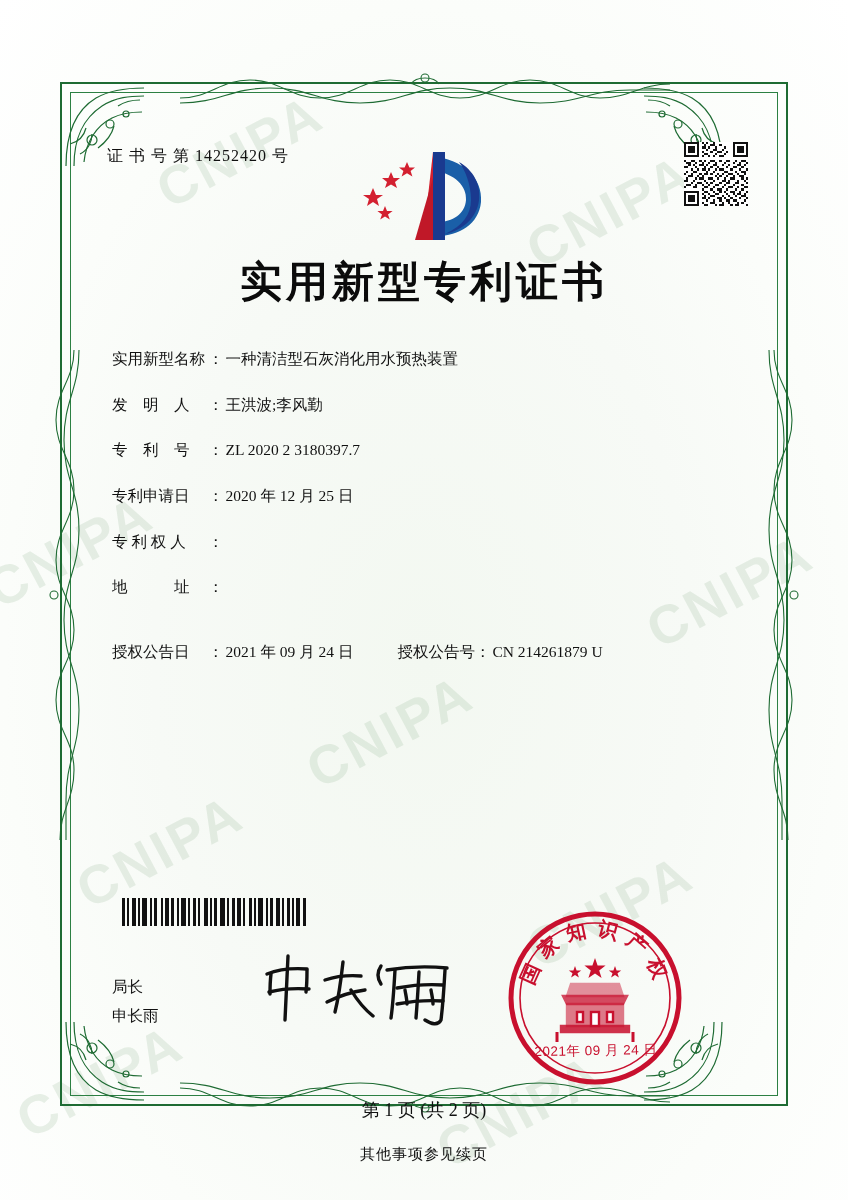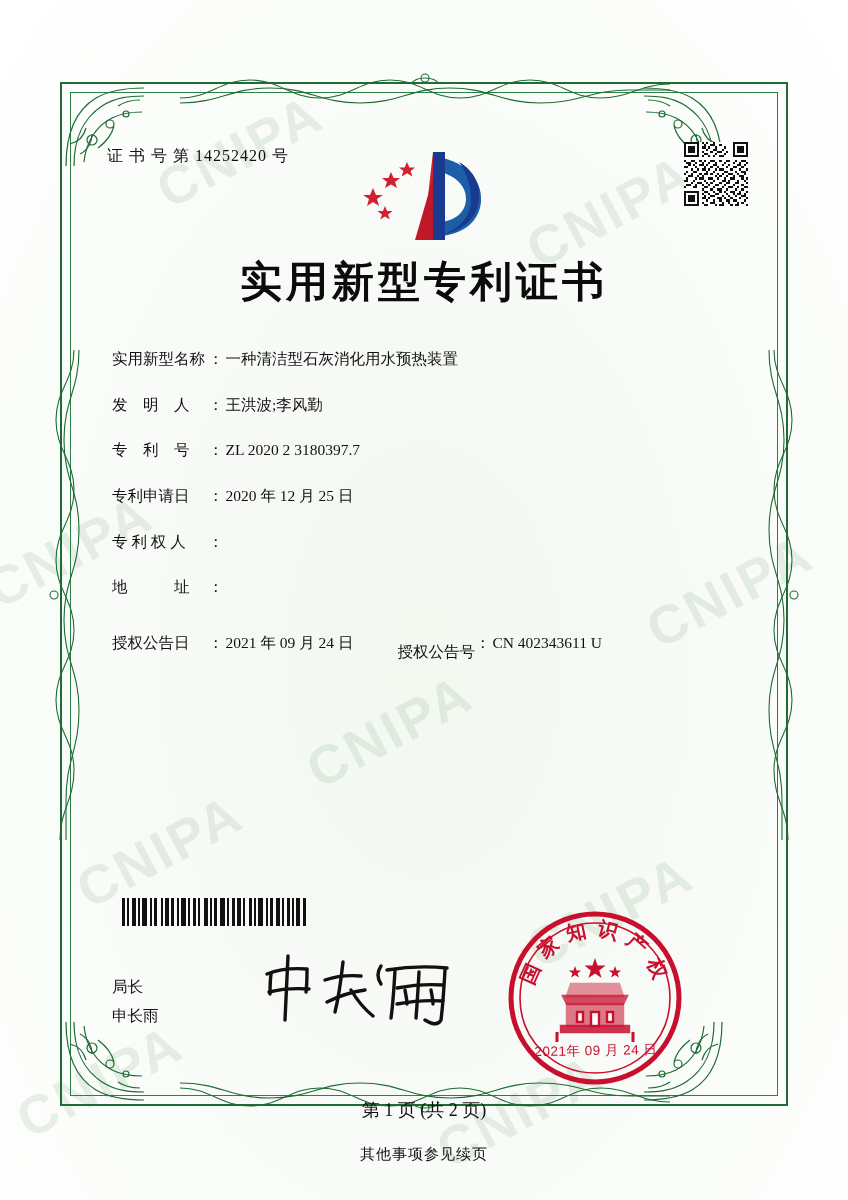--- a/index.html
+++ b/index.html
@@ -98,21 +98,21 @@
   }
 
   
   .fields{
     position:absolute;left:112px;top:348px;width:620px;
     font-size:15.5px;
     color:#111;
   }
   .frow{
     display:flex;
-    align-items:center;
+    align-items:flex-end;
     margin-bottom:24px;
     line-height:1.4;
   }
   .flabel{
     width:96px;flex:0 0 96px;
     letter-spacing:0px;
     white-space:nowrap;
   }
   .fsep{flex:0 0 auto;margin-right:2px;}
   .fval{flex:1;}
@@ -532,21 +532,21 @@
       <span class="flabel">地　　　址</span>
       <span class="fsep">：</span>
     </div>
     <div class="frow two">
       <span class="flabel">授权公告日</span>
       <span class="fsep">：</span>
       <span class="fval">2021 年 09 月 24 日</span>
       <span class="gap"></span>
       <span class="label2">授权公告号</span>
       <span class="fsep">：</span>
-      <span>CN 402343611 U</span>
+      <span>CN 214261879 U</span>
     </div>
   </div>
 
   <div class="paras">
   </div>
 
   <div class="barcode">
     <i style="width:3px"></i>
       <i style="width:2px;background:transparent"></i>
     <i style="width:2px"></i>

